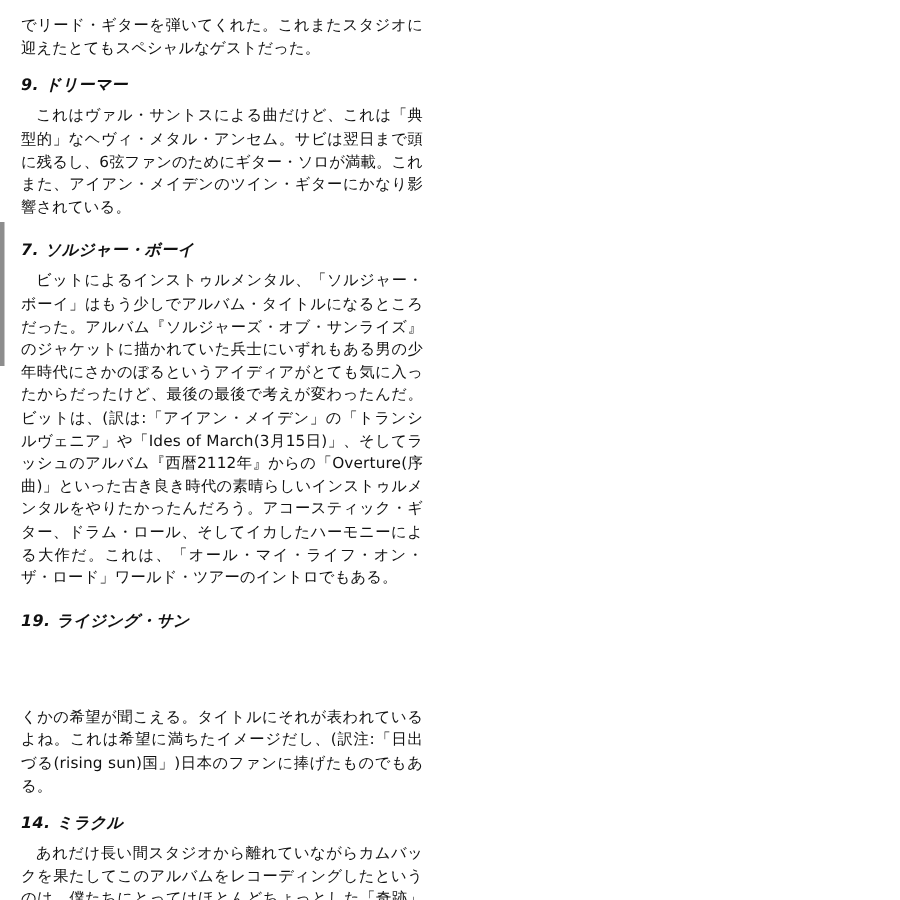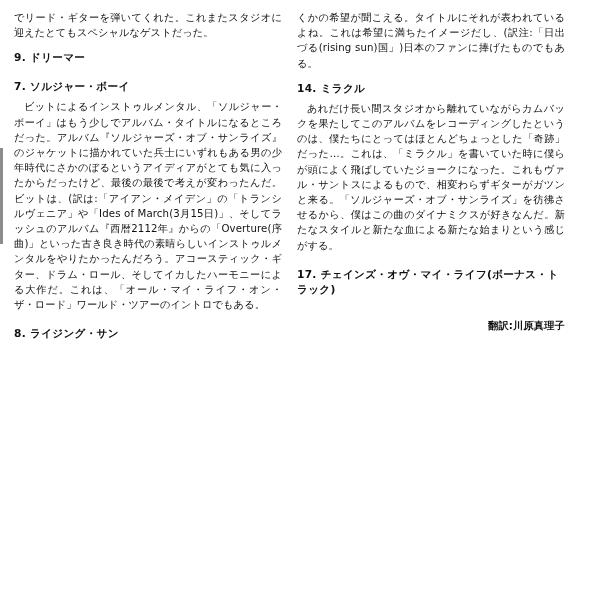--- a/index.html
+++ b/index.html
@@ -16,22 +16,23 @@
   }
   .page {
     position: relative;
     width: 600px;
     height: 600px;
     box-sizing: border-box;
     padding: 10px 14px 8px 14px;
   }
   .columns {
     display: flex;
-    gap: 15px;
+    gap: 44px;
     height: 100%;
+    flex-direction: column;
   }
   .col {
     width: 268px;
     flex: 0 0 268px;
   }
   p {
     margin: 0 0 1px 0;
     font-size: 10.2px;
     line-height: 15.2px;
     text-align: justify;
@@ -40,20 +41,21 @@
   }
   p.indent {
     text-indent: 10px;
   }
   h2 {
     margin: 14px 0 5px 0;
     font-size: 10.6px;
     line-height: 15px;
     font-weight: bold;
     letter-spacing: 0.3px;
+    font-style: italic;
   }
   h2.first {
     margin-top: 10px;
   }
   .credit {
     margin-top: 12px;
     font-size: 10.2px;
     line-height: 15px;
     text-align: right;
     font-weight: bold;
@@ -74,25 +76,26 @@
 
 <div class="page">
   <div class="edge-mark"></div>
 
   <div class="columns">
 
     <div class="col">
       <p class="">でリード・ギターを弾いてくれた。これまたスタジオに迎えたとてもスペシャルなゲストだった。</p>
 
       <h2 class="first">9. ドリーマー</h2>
+      <p class="indent">これはヴァル・サントスによる曲だけど、これは「典型的」なヘヴィ・メタル・アンセム。サビは翌日まで頭に残るし、6弦ファンのためにギター・ソロが満載。これまた、アイアン・メイデンのツイン・ギターにかなり影響されている。</p>
 
       <h2>7. ソルジャー・ボーイ</h2>
       <p class="indent">ビットによるインストゥルメンタル、「ソルジャー・ボーイ」はもう少しでアルバム・タイトルになるところだった。アルバム『ソルジャーズ・オブ・サンライズ』のジャケットに描かれていた兵士にいずれもある男の少年時代にさかのぼるというアイディアがとても気に入ったからだったけど、最後の最後で考えが変わったんだ。ビットは、(訳は:「アイアン・メイデン」の「トランシルヴェニア」や「Ides of March(3月15日)」、そしてラッシュのアルバム『西暦2112年』からの「Overture(序曲)」といった古き良き時代の素晴らしいインストゥルメンタルをやりたかったんだろう。アコースティック・ギター、ドラム・ロール、そしてイカしたハーモニーによる大作だ。これは、「オール・マイ・ライフ・オン・ザ・ロード」ワールド・ツアーのイントロでもある。</p>
 
-      <h2>8. ライジング・サン</h2>
+      <h2>19. ライジング・サン</h2>
     </div>
 
     <div class="col">
       <p>くかの希望が聞こえる。タイトルにそれが表われているよね。これは希望に満ちたイメージだし、(訳注:「日出づる(rising sun)国」)日本のファンに捧げたものでもある。</p>
 
       <h2 class="first">14. ミラクル</h2>
       <p class="indent">あれだけ長い間スタジオから離れていながらカムバックを果たしてこのアルバムをレコーディングしたというのは、僕たちにとってはほとんどちょっとした「奇跡」だった…。これは、「ミラクル」を書いていた時に僕らが頭によく飛ばしていたジョークになった。これもヴァル・サントスによるもので、相変わらずギターがガツンと来る。「ソルジャーズ・オブ・サンライズ」を彷彿させるから、僕はこの曲のダイナミクスが好きなんだ。新たなスタイルと新たな血による新たな始まりという感じがする。</p>
 
       <h2>17. チェインズ・オヴ・マイ・ライフ(ボーナス・トラック)</h2>
       <div class="spacer-sm"></div>

